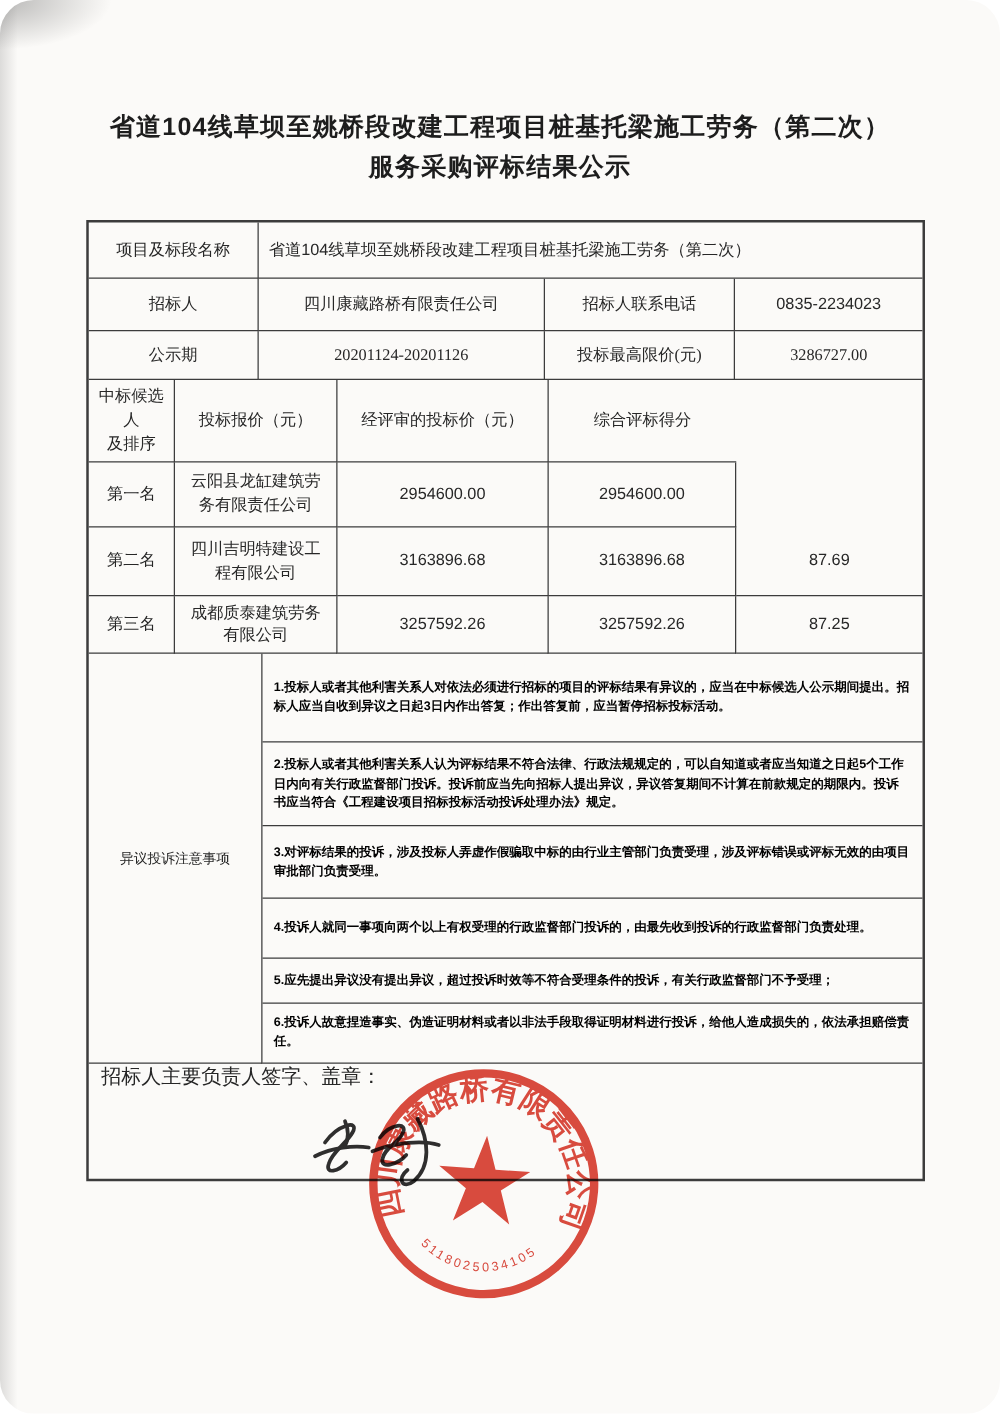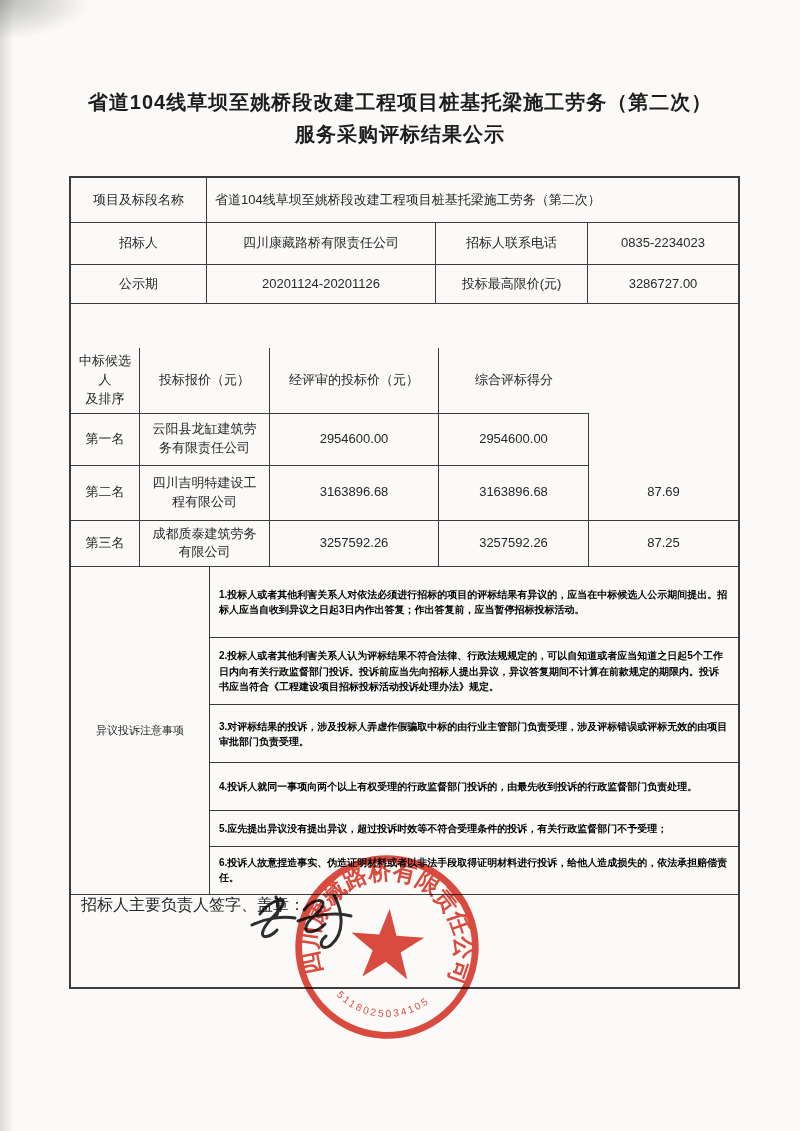--- a/index.html
+++ b/index.html
@@ -4,20 +4,21 @@
 <style>
   * { margin:0; padding:0; box-sizing:border-box; }
   html,body { background:#ffffff; }
   body { font-family:"Liberation Sans", sans-serif; color:#262626; }
 
   .page {
     position:relative;
     width:800px; height:1131px;
     background:#fbfaf8;
     overflow:hidden;
+    border-radius:27px;
   }
   
   .page::before {
     content:""; position:absolute; left:0; top:0; bottom:0; width:14px;
     background:linear-gradient(to right, rgba(110,110,110,.22), rgba(110,110,110,0));
     pointer-events:none;
   }
   .page::after {
     content:""; position:absolute; left:0; top:0; width:90px; height:40px;
     background:radial-gradient(ellipse at 0 0, rgba(60,60,60,.35), rgba(60,60,60,0) 70%);
@@ -44,22 +45,22 @@
     text-align:center; padding:4px 8px;
     border-right:1.5px solid #3c3c3c; border-bottom:1.5px solid #3c3c3c;
     font-size:13px; line-height:1.45; color:#272727;
   }
   .cell.last { border-right:none; }
   .cell.leftalign { justify-content:flex-start; text-align:left; }
 
   .hA { min-height:45px; }
   .hB { min-height:42px; }
   .hC { min-height:42px; }
-  .hD { min-height:39px; }
-  .hHead { min-height:56px;margin-top:44px; }
+  .hD { min-height:39px;font-family:Liberation Serif, serif; }
+  .hHead { min-height:56px; }
   .hCand1 { min-height:52px; }
   .hCand2 { min-height:55px; }
   .hCand3 { min-height:46px; }
 
   .secC { display:grid; grid-template-columns:139px 1fr; }
   .notice-label {
     grid-row:1 / 7;
     display:flex; align-items:center; justify-content:center;
     border-right:1.5px solid #3c3c3c; border-bottom:1.5px solid #3c3c3c;
     font-size:11px; padding:4px;

